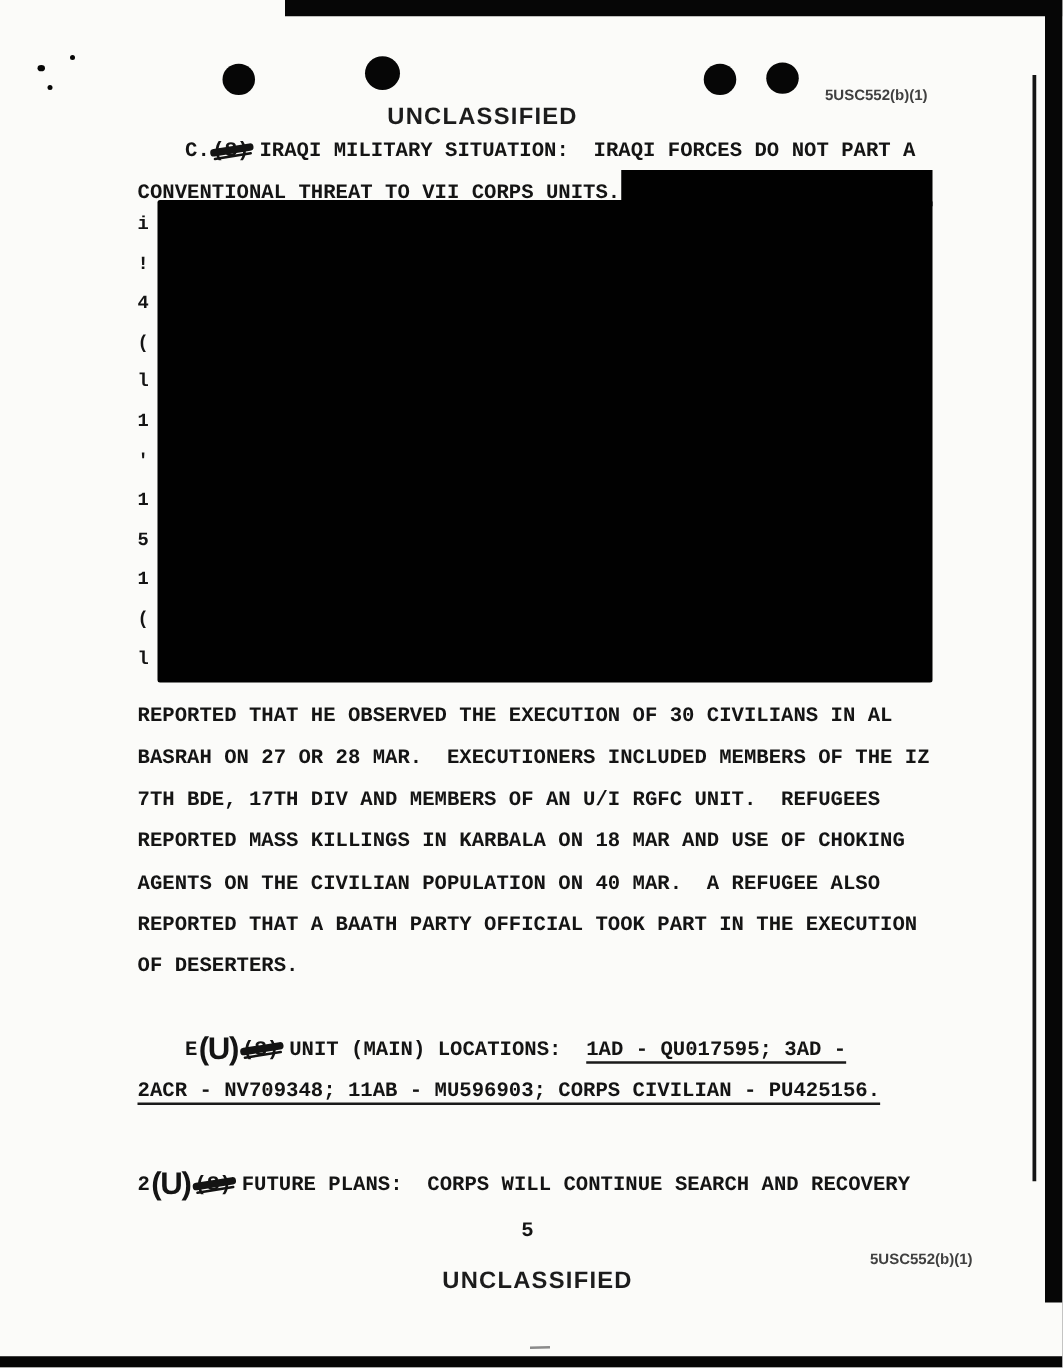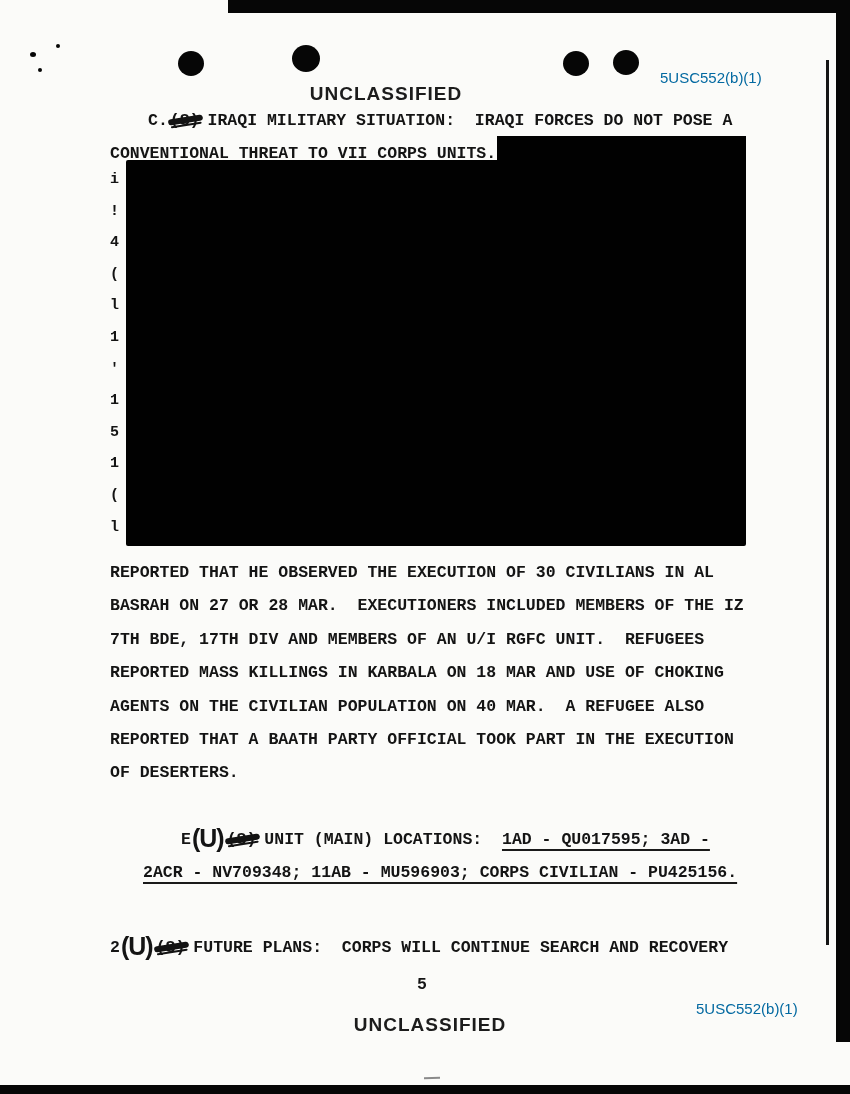--- a/index.html
+++ b/index.html
@@ -18,31 +18,31 @@
   .d1 { left:178px; top:51px; width:26px; height:25px; }
   .d2 { left:292px; top:45px; width:28px; height:27px; }
   .d3 { left:563px; top:51px; width:26px; height:25px; }
   .d4 { left:613px; top:50px; width:26px; height:25px; }
   .s1 { left:30px; top:52px; width:6px; height:5px; }
   .s2 { left:56px; top:44px; width:4px; height:4px; }
   .s3 { left:38px; top:68px; width:4px; height:4px; }
   .sans { font-family:"Liberation Sans", sans-serif; }
   .head-class { position:absolute; left:286px; top:83px; width:200px; text-align:center;
     font-weight:bold; font-size:19px; letter-spacing:1px; color:#1c1c1c; }
-  .exemption { position:absolute; font-weight:normal; font-size:15px; color:#0369a1; }
+  .exemption { position:absolute; font-weight:bold; font-size:12px; color:#404040; }
   .ex-top  { left:660px; top:69px; }
   .ex-bot  { left:696px; top:1000px; }
   .foot-class { position:absolute; left:330px; top:1014px; width:200px; text-align:center;
     font-weight:bold; font-size:19px; letter-spacing:1px; color:#1c1c1c; }
   .para { position:absolute; left:110px; }
   .tline { white-space:pre; font-size:16.5px; font-weight:600; height:33.4px; line-height:33.4px; }
   .indent { padding-left:38px; }
   .para-c { top:104px; width:700px; }
   .para-d { top:556px; width:700px; }
-  .para-e { top:823px; width:700px;margin-left:33px; }
+  .para-e { top:823px; width:700px; }
   .para-2 { top:923px; width:700px;margin-top:8px; }
   .redact { position:absolute; background:#010101; }
   .r1 { left:497px; top:136px; width:249px; height:29px; }
   .r2 { left:126px; top:160px; width:620px; height:386px; border-radius:2px; }
   .frags { position:absolute; left:110px; top:164px; width:18px; font-size:15px; font-weight:600; }
   .frag { height:31.6px; line-height:31.6px; white-space:pre; }
   .hand { font-family:"Liberation Sans", sans-serif; font-weight:700; font-size:25px;
     display:inline-block; line-height:1; position:relative; top:3px; letter-spacing:-1px; margin:0 1px; }
   .scrib { position:relative; display:inline-block; font-weight:700; margin:0 8px 0 2px; }
   .scrib::after { content:""; position:absolute; left:-2px; right:-3px; top:40%; height:6px;
@@ -68,21 +68,21 @@
   <div class="dot d3"></div>
   <div class="dot d4"></div>
   <div class="dot s1"></div>
   <div class="dot s2"></div>
   <div class="dot s3"></div>
 
   <div class="head-class sans">UNCLASSIFIED</div>
   <div class="exemption ex-top sans">5USC552(b)(1)</div>
 
   <div class="para para-c">
-    <div class="tline indent"><span>C.</span><span class="scrib">(S)</span><span>IRAQI MILITARY SITUATION:  IRAQI FORCES DO NOT POSE A</span></div>
+    <div class="tline indent"><span>C.</span><span class="scrib">(S)</span><span>IRAQI MILITARY SITUATION:  IRAQI FORCES DO NOT PART A</span></div>
     <div class="tline">CONVENTIONAL THREAT TO VII CORPS UNITS.</div>
   </div>
 
   <div class="redact r1"></div>
   <div class="redact r2"></div>
   <div class="frags">
     <div class="frag">i</div>
     <div class="frag">!</div>
     <div class="frag">4</div>
     <div class="frag">(</div>

